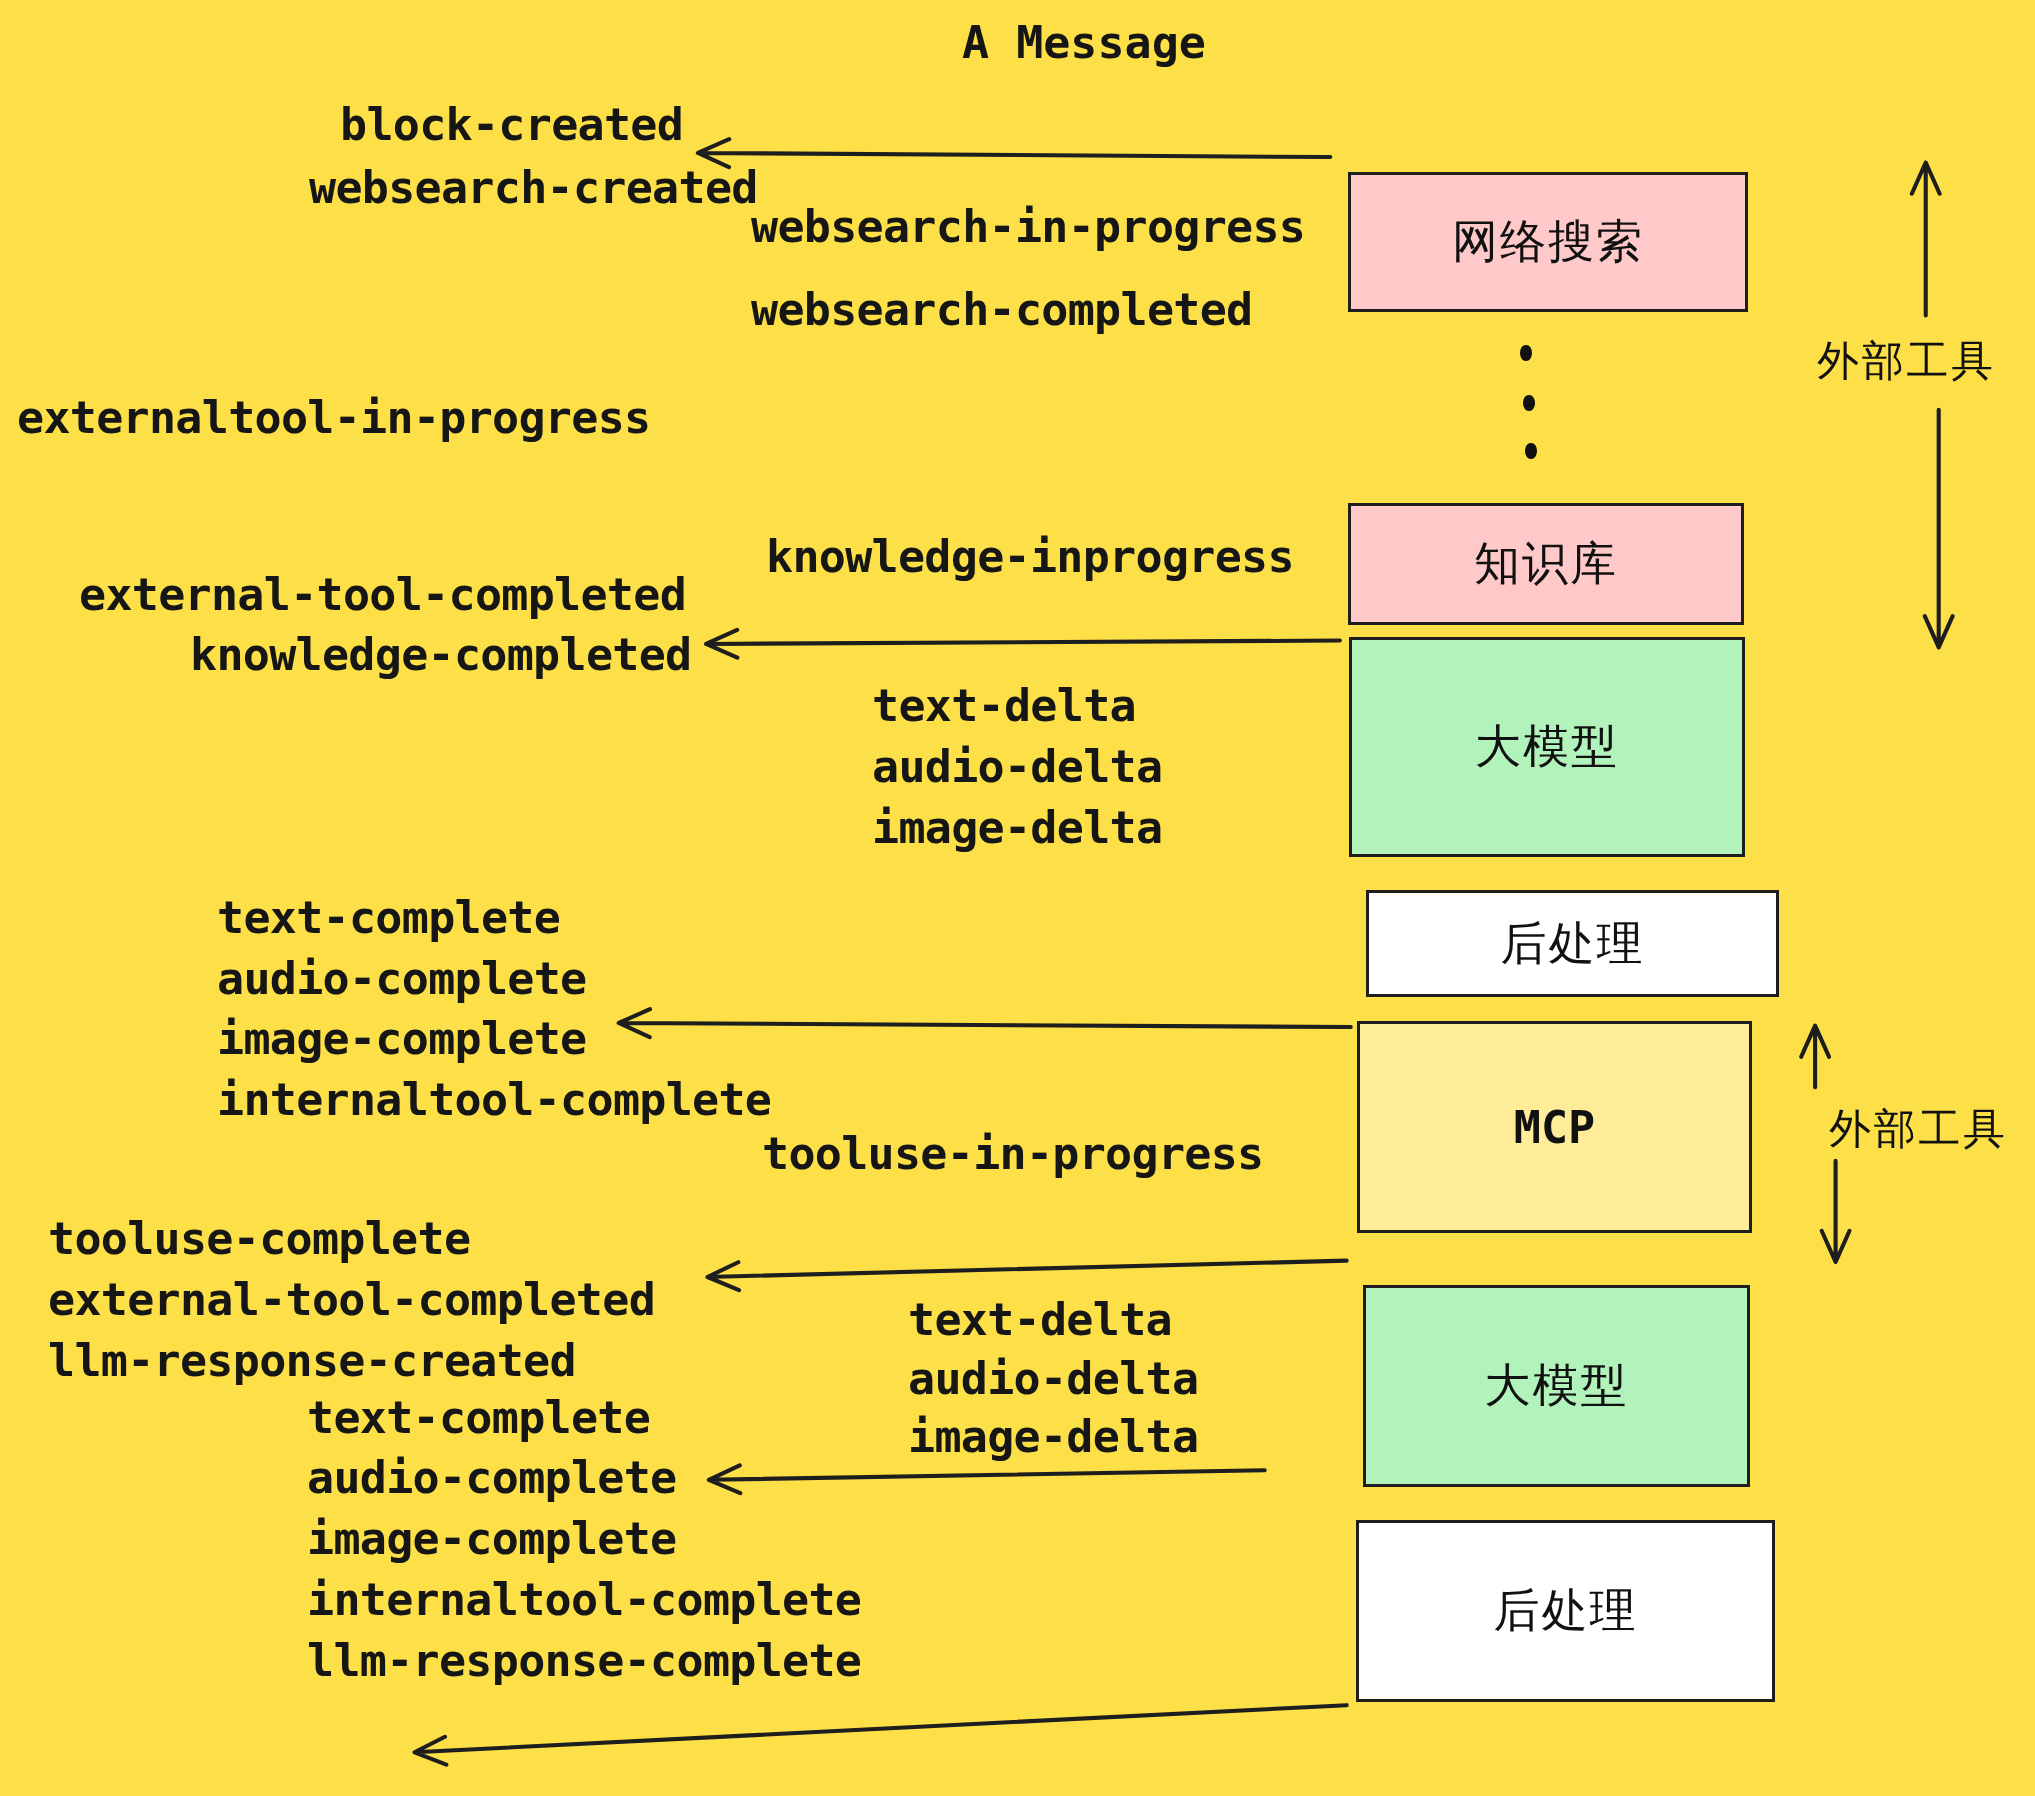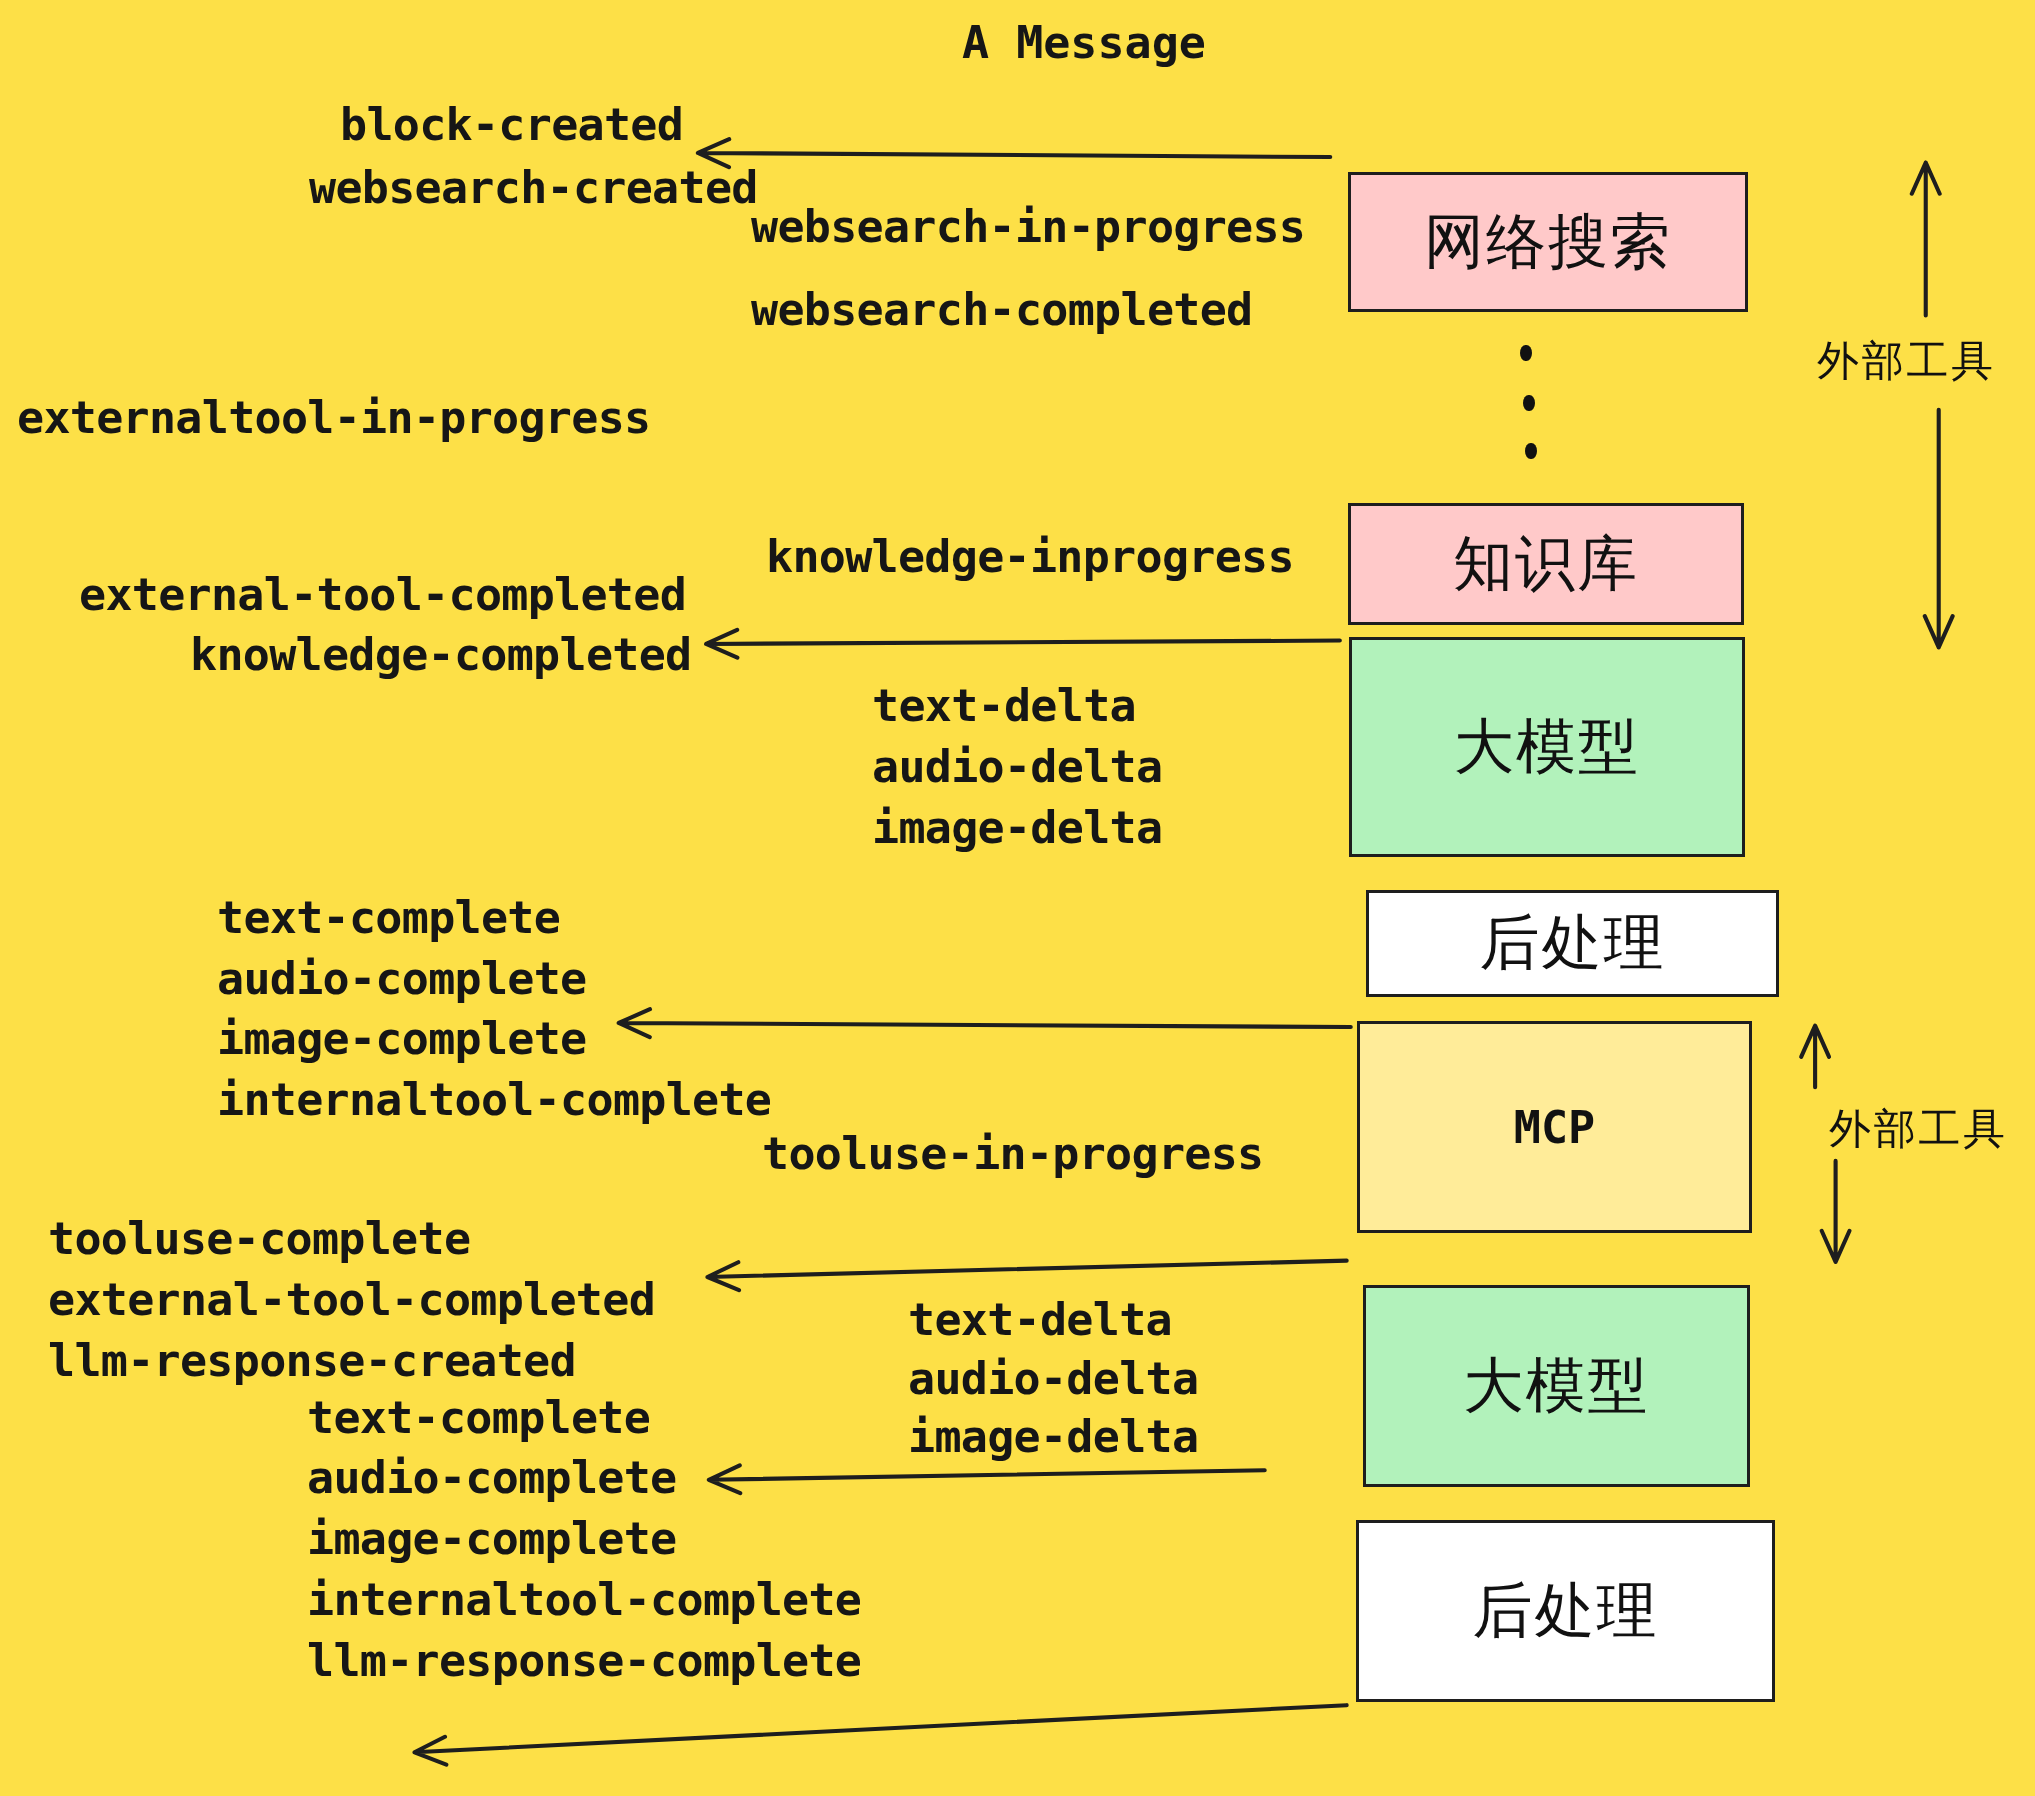--- a/index.html
+++ b/index.html
@@ -4,21 +4,21 @@
 <style>
   html,body{margin:0;padding:0;background:#ffffff;}
   .canvas{position:relative;width:2035px;height:1796px;background:#fde047;overflow:hidden;
           font-family:"DejaVu Sans Mono",monospace;}
   .title{position:absolute;left:962px;top:16.4px;font:bold 45px "DejaVu Sans Mono",monospace;
          color:#161616;white-space:nowrap;}
   .evt{position:absolute;font:bold 45px "DejaVu Sans Mono",monospace;color:#161616;
        white-space:nowrap;line-height:1;letter-spacing:-0.7px;}
   .box{position:absolute;display:flex;align-items:center;justify-content:center;
        border:3.4px solid #1e1e1e;box-sizing:border-box;
-       font-family:Liberation Sans, sans-serif;font-size:60px;color:#111;
+       font-family:Liberation Sans, sans-serif;font-size:46px;color:#111;
        letter-spacing:2px;}
   .box.mono-label{font:bold 45px "DejaVu Sans Mono",monospace;letter-spacing:0;justify-content:center;}
   .side{position:absolute;font-family:"Liberation Sans",sans-serif;font-size:42px;
         color:#111;white-space:nowrap;letter-spacing:2.7px;}
   .dot{position:absolute;width:11.6px;height:16.4px;border-radius:50%;background:#111;}
   #arrow-layer{position:absolute;left:0;top:0;pointer-events:none;}
 </style>
 </head>
 <body>
 

